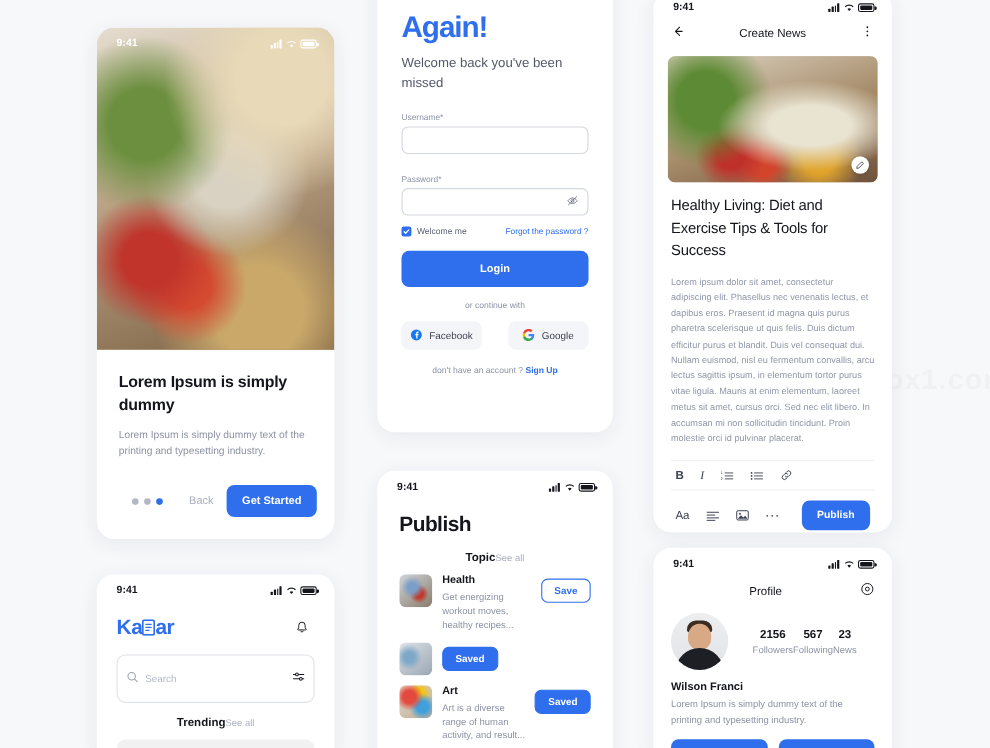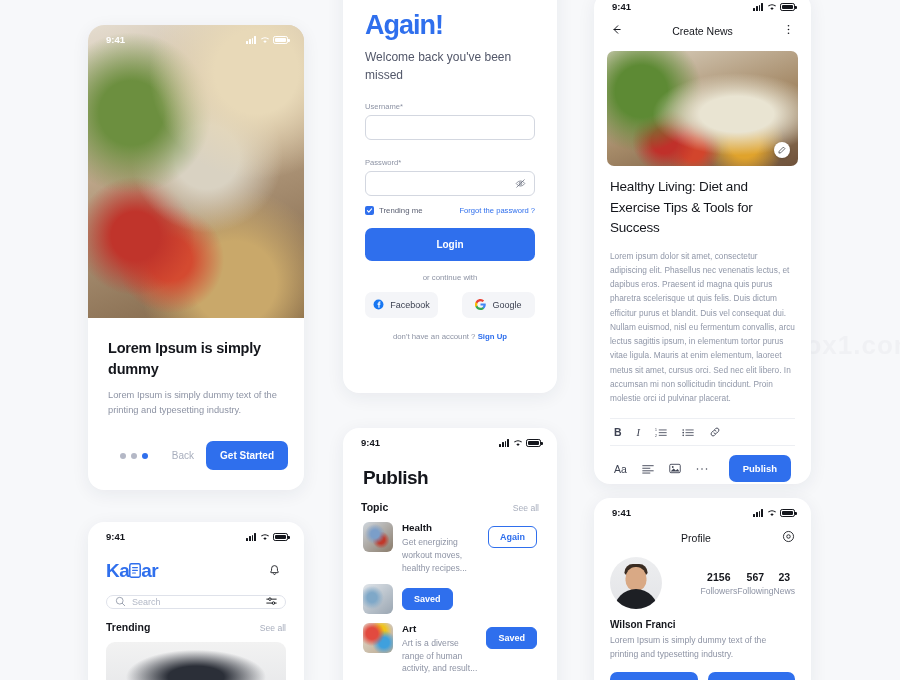--- a/index.html
+++ b/index.html
@@ -75,25 +75,25 @@
   }
 
   
   #home { left: 88px; top: 522px; width: 216px; height: 175px; }
   .home-head { display:flex; align-items:center; justify-content:space-between; padding: 14px 18px 0 18px; }
   .logo { display:flex; align-items:center; font-size: 19px; font-weight: 700; color: #2f6fed; letter-spacing: -.5px; }
   .logo .doc { display:inline-block; width:12px; height:15px; margin: 0 0px 0 0; position:relative; }
   .logo .doc svg { display:block; }
   .bell-btn { width: 23px; height: 23px; border-radius: 50%; display:flex; align-items:center; justify-content:center; }
   .search-bar {
-    margin: 13px 18px 0 18px; height: 14px; border: 1px solid #dfe2ea; border-radius: 8px;
+    margin: 13px 18px 0 18px; height: 44px; border: 1px solid #dfe2ea; border-radius: 8px;
     display: flex; align-items: center; padding: 0 8px; gap: 6px; background: #fff;
   }
   .search-bar .ph { flex: 1; font-size: 9px; color: #b2b8c6; }
-  .sec-row { display:flex; align-items:baseline; justify-content:space-between; padding: 12px 18px 0 18px; }
+  .sec-row { display:flex; align-items:baseline; justify-content:center; padding: 12px 18px 0 18px; }
   .sec-title { font-size: 10.5px; font-weight: 700; color: #14161c; }
   .see-all { font-size: 8.6px; color: #a8aebd; }
   .trend-img {
     margin: 9px 18px 0 18px; height: 50px; border-radius: 9px;
     background:
       radial-gradient(ellipse at 50% 70%, #2b2f38 0 22%, rgba(43,47,56,0) 55%),
       linear-gradient(180deg, #f2f2f2 0%, #e7e8ea 100%);
   }
 
   
@@ -197,21 +197,21 @@
   .pr-head { display:flex; align-items:center; padding: 8px 16px 0 16px; }
   .pr-title { flex:1; text-align:center; font-size: 10.5px; color:#14161c; }
   .pr-stats { display:flex; align-items:center; padding: 10px 16px 0 16px; gap: 0; }
   .avatar {
     width: 52px; height: 52px; border-radius: 50%; flex: 0 0 52px; overflow:hidden; position: relative;
     background: linear-gradient(180deg,#edeef0 0%,#e3e4e7 100%);
   }
   .avatar .face { position:absolute; left:50%; top:10px; transform:translateX(-50%); width:21px; height:24px; border-radius:48% 48% 45% 45%; background:#d9a985; }
   .avatar .hair { position:absolute; left:50%; top:7px; transform:translateX(-50%); width:23px; height:11px; border-radius:12px 12px 4px 4px; background:#3a2c22; }
   .avatar .body { position:absolute; left:50%; bottom:-2px; transform:translateX(-50%); width:44px; height:22px; border-radius:22px 22px 0 0; background:#1d1f24; }
-  .stat-group { flex:1; display:flex; align-items:flex-start; justify-content:flex-end; padding-left: 6px; }
+  .stat-group { flex:1; display:flex; align-items:flex-start; justify-content:center; padding-left: 6px; }
   .stat { text-align:center; }
   .stat .num { font-size: 10.5px; font-weight: 700; color:#14161c; }
   .stat .lbl { margin-top: 3px; font-size: 8.6px; color:#8d93a4; }
   .pr-name { padding: 10px 16px 0 16px; font-size: 10px; font-weight: 700; color:#14161c; }
   .pr-bio { padding: 4px 16px 0 16px; font-size: 8.6px; color:#8d93a4; line-height: 1.6; }
   .pr-btns { display:flex; gap: 10px; padding: 10px 16px 0 16px; }
   .pr-btn {
     flex:1; background:#2f6fed; color:#fff; border:none; border-radius: 7px;
     font-size: 9.5px; font-weight: 700; padding: 9px 0; font-family: inherit; cursor:pointer;
   }
@@ -345,21 +345,21 @@
         </span>
       </div>
 
       <div class="row-between">
         <span class="remember">
           <span class="chk">
             <svg viewBox="0 0 10 10" width="7" height="7">
                 <path d="M2 5.2 4 7.2 8 2.8" fill="none" stroke="#fff" stroke-width="1.6" stroke-linecap="round" stroke-linejoin="round"></path>
               </svg>
           </span>
-          <span class="remember-lbl">Trending me</span>
+          <span class="remember-lbl">Welcome me</span>
         </span>
         <span class="forgot">Forgot the password ?</span>
       </div>
 
       <button class="login-btn">Login</button>
       <div class="or">or continue with</div>
 
       <div class="social-row">
         <div class="social">
           <span>
@@ -414,21 +414,21 @@
       <span class="sec-title">Topic</span>
       <span class="see-all">See all</span>
     </div>
 
     <div class="topic-item">
       <div class="thumb t-health"></div>
       <div class="topic-txt">
         <div class="topic-name">Health</div>
         <div class="topic-desc">Get energizing workout moves, healthy recipes...</div>
       </div>
-      <button class="btn-save">Again</button>
+      <button class="btn-save">Save</button>
     </div>
 
     <div class="topic-item">
       <div class="thumb t-tech"></div>
       <button class="btn-save saved">Saved</button>
     </div>
 
     <div class="topic-item">
       <div class="thumb t-art"></div>
       <div class="topic-txt">

